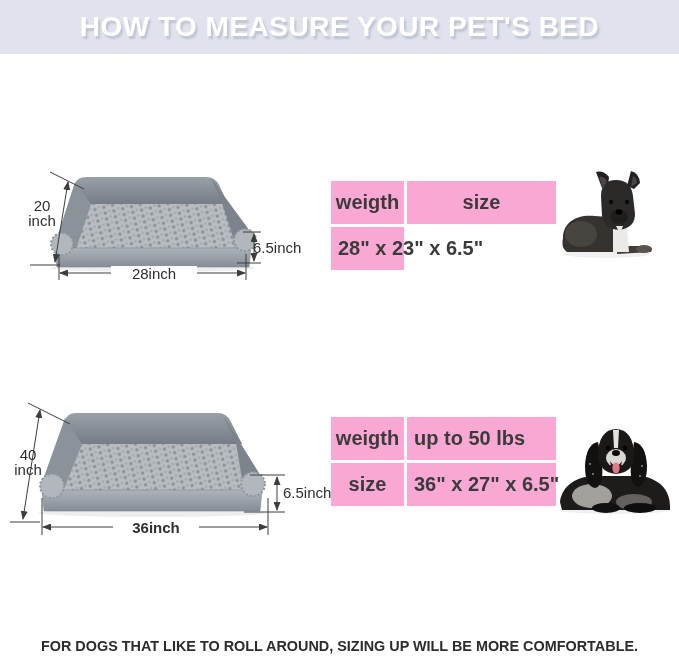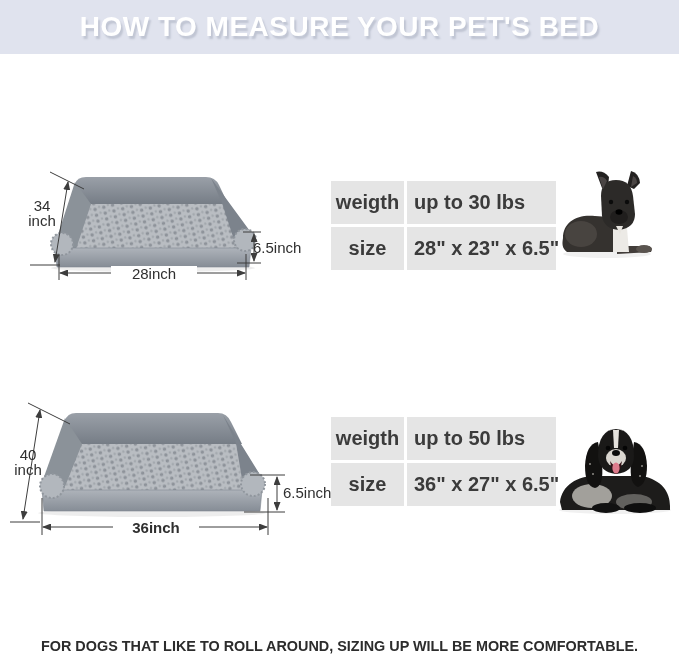--- a/index.html
+++ b/index.html
@@ -37,21 +37,21 @@
   #dim2-width { left:113px; top:520px; width:86px;font-weight:bold; }
   #dim2-height { left:283px; top:485px; }
   
   .spec-table {
     position:absolute; display:grid;
     grid-template-columns:73px 149px; grid-auto-rows:43px; gap:3px;
     font-weight:bold; font-size:20px; color:#3b3b3b;
   }
   #table1 { left:331px; top:181px; }
   #table2 { left:331px; top:417px; }
-  .cell { background:#e5e5e5; display:flex; align-items:center; }
+  .cell { background:#f9a8d4; display:flex; align-items:center; }
   .cell.lab { justify-content:center; }
   .cell.val { padding-left:7px; white-space:nowrap; }
   
   .dog-svg { position:absolute; }
   #dog1 { left:557px; top:170px; width:100px; height:90px; }
   #dog2 { left:554px; top:418px; width:122px; height:98px; }
   
   .footer-note {
     position:absolute; left:0; top:637px; width:679px;
     text-align:center; font-size:15px; font-weight:bold; color:#2c2c2c;
@@ -110,29 +110,28 @@
     <line class="dimline" x1="34" y1="92" x2="34" y2="118"></line>
     <line class="dimline" x1="221" y1="92" x2="221" y2="118"></line>
     <line class="dimline" x1="35" y1="111" x2="220" y2="111" marker-start="url(#arr1)" marker-end="url(#arr1)"></line>
 
     <line class="dimline" x1="218" y1="70" x2="236" y2="70"></line>
     <line class="dimline" x1="212" y1="101" x2="236" y2="101"></line>
     <line class="dimline" x1="229" y1="72" x2="229" y2="99" marker-start="url(#arr1)" marker-end="url(#arr1)"></line>
   </svg>
 
   <div class="dim-label" id="dim1-depth">
-    <span>34</span><br>
+    <span>20</span><br>
     <span>inch</span>
   </div>
   <div class="dim-label on-line" id="dim1-width">28inch</div>
   <div class="dim-label" id="dim1-height">6.5inch</div>
 
   <div class="spec-table" id="table1">
     <div class="cell lab">weigth</div>
-    <div class="cell val">up to 30 lbs</div>
     <div class="cell lab">size</div>
     <div class="cell val">28" x 23" x 6.5"</div>
   </div>
 
   <svg id="dog1" class="dog-svg" viewBox="0 0 100 90">
     <ellipse cx="50" cy="84" rx="44" ry="4" fill="#000" opacity="0.06"></ellipse>
     <path d="M6,68 C6,52 20,44 38,46 L66,48 L70,82 L10,82 C5,78 5,74 6,68 Z" fill="#35322f"></path>
     <ellipse cx="24" cy="64" rx="16" ry="13" fill="#514b47" opacity="0.7"></ellipse>
     <path d="M60,76 L92,76 Q96,78 94,82 L60,84 Z" fill="#423d3a"></path>
     <ellipse cx="87" cy="79" rx="8" ry="4" fill="#5a544f"></ellipse>

